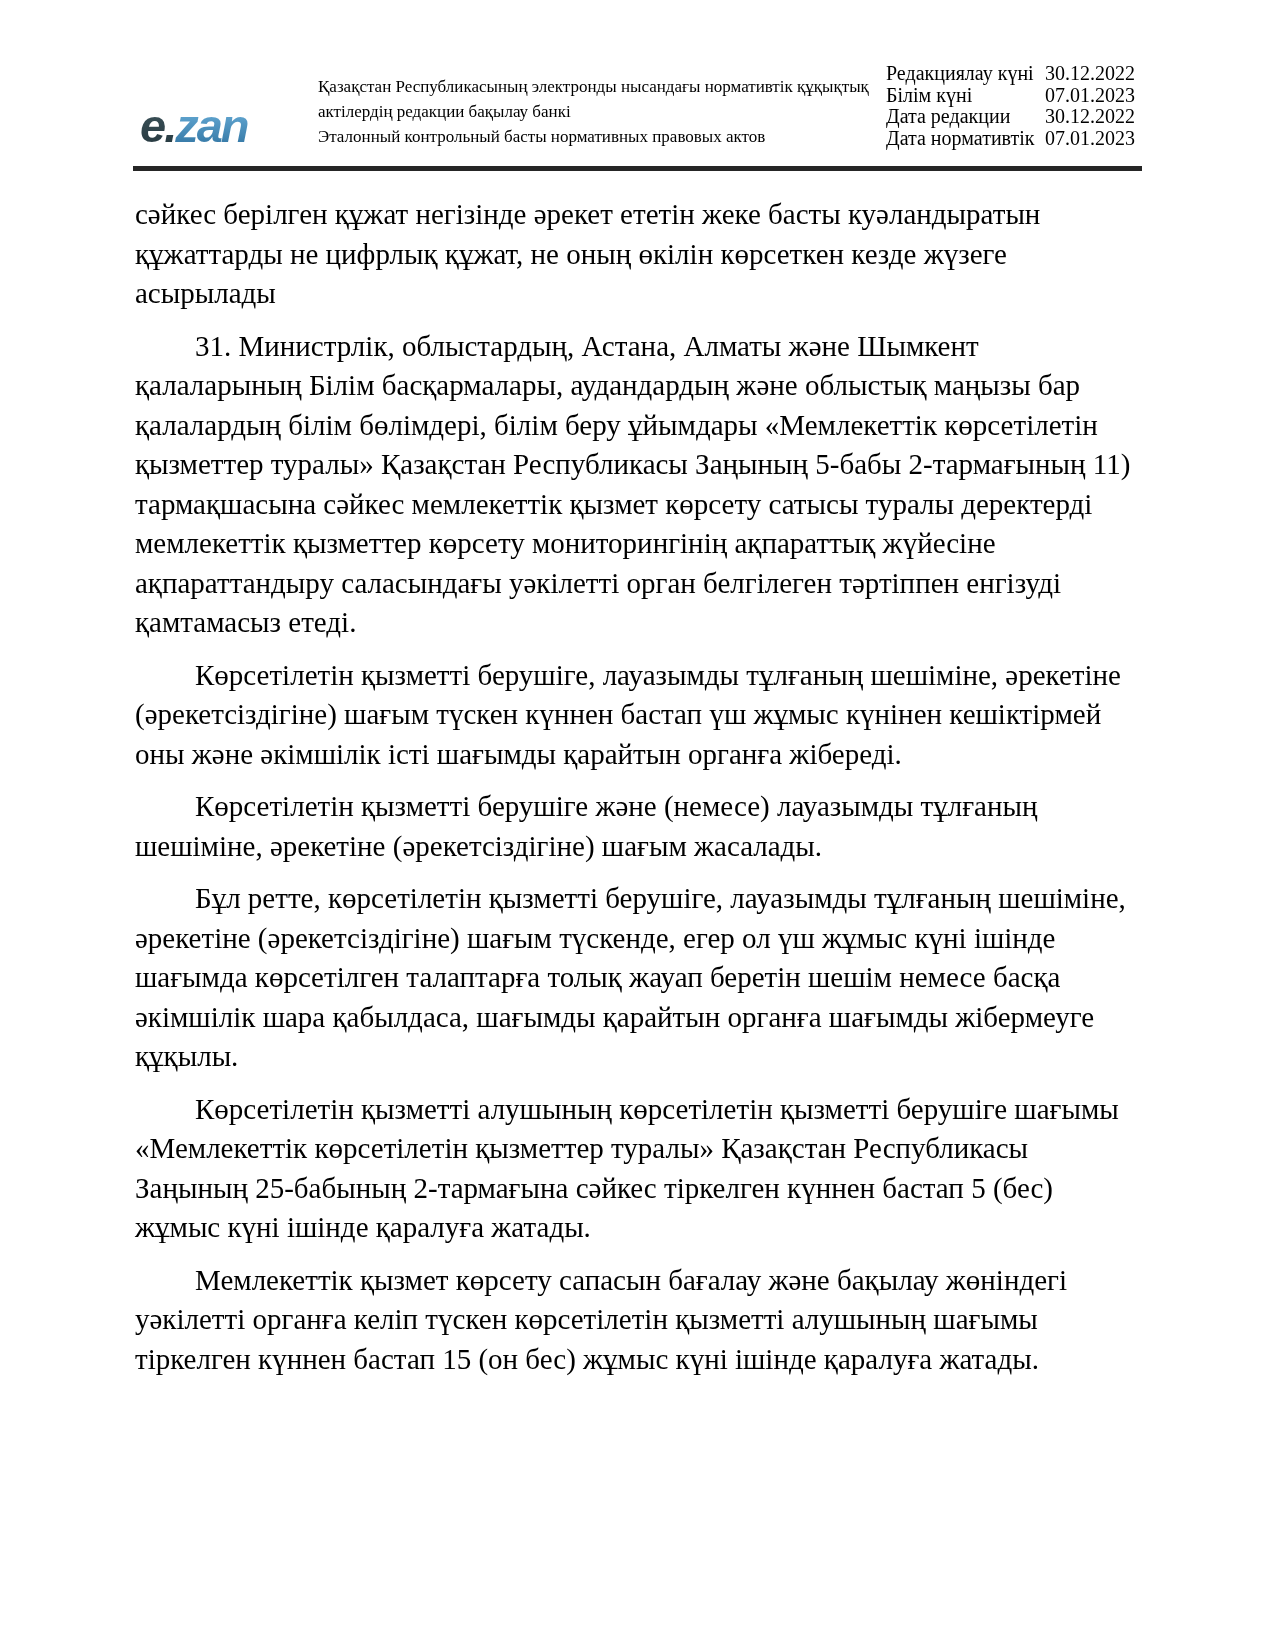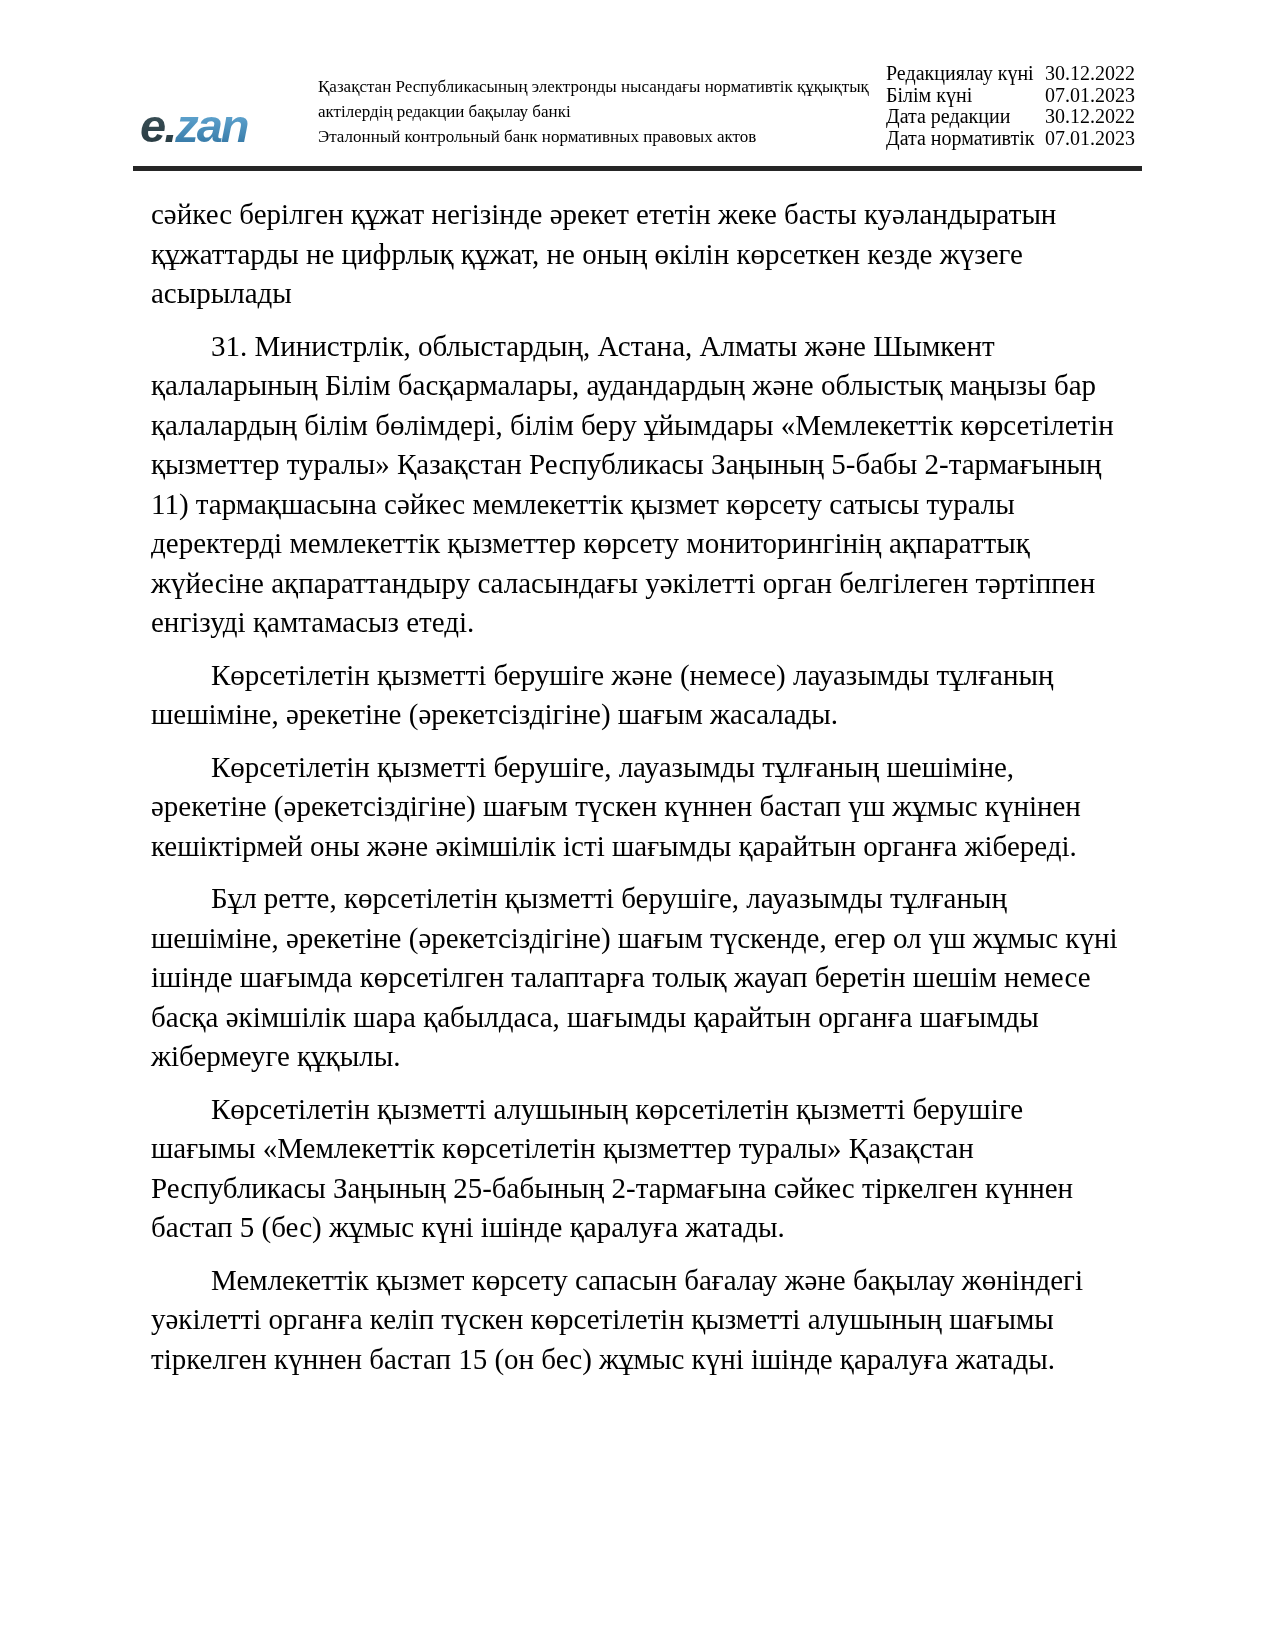--- a/index.html
+++ b/index.html
@@ -65,38 +65,38 @@
   }
 
   
   .doc-body {
     margin: 24px 130px 0 135px;
     width: 1010px;
     font-size: 29px;
     line-height: 39.5px;
     text-align: left;
   }
-  .doc-body p { margin: 13px 16px; }
+  .doc-body p { margin: 13px 0; }
   .doc-body p.indent { text-indent: 60px; }
   .doc-body p:first-child { margin-top: 0; }
 </style>
 </head>
 <body>
 
 <div class="page">
 
   <header class="header">
     <div class="logo">
       <span class="logo-e">e.</span><span class="logo-zan">zan</span>
     </div>
 
     <div class="org-block">
       <div>Қазақстан Республикасының электронды нысандағы нормативтік құқықтық</div>
       <div>актілердің редакции бақылау банкі</div>
-      <div>Эталонный контрольный банк нормативных правовых актов</div>
+      <div>Эталонный контрольный басты нормативных правовых актов</div>
     </div>
 
     <div class="dates-block">
       <div class="date-row">
         <span class="date-label">Редакциялау күні</span>
         <span class="date-value">30.12.2022</span>
       </div>
       <div class="date-row">
         <span class="date-label">Білім күні</span>
         <span class="date-value">07.01.2023</span>
@@ -110,20 +110,20 @@
         <span class="date-value">07.01.2023</span>
       </div>
     </div>
   </header>
 
   <hr class="rule">
 
   <main class="doc-body">
     <p>сәйкес берілген құжат негізінде әрекет ететін жеке басты куәландыратын құжаттарды не цифрлық құжат, не оның өкілін көрсеткен кезде жүзеге асырылады</p>
     <p class="indent">31. Министрлік, облыстардың, Астана, Алматы және Шымкент қалаларының Білім басқармалары, аудандардың және облыстық маңызы бар қалалардың білім бөлімдері, білім беру ұйымдары «Мемлекеттік көрсетілетін қызметтер туралы» Қазақстан Республикасы Заңының 5-бабы 2-тармағының 11) тармақшасына сәйкес мемлекеттік қызмет көрсету сатысы туралы деректерді мемлекеттік қызметтер көрсету мониторингінің ақпараттық жүйесіне ақпараттандыру саласындағы уәкілетті орган белгілеген тәртіппен енгізуді қамтамасыз етеді.</p>
+    <p class="indent">Көрсетілетін қызметті берушіге, лауазымды тұлғаның шешіміне, әрекетіне (әрекетсіздігіне) шағым түскен күннен бастап үш жұмыс күнінен кешіктірмей оны және әкімшілік істі шағымды қарайтын органға жібереді.</p>
     <p class="indent">Көрсетілетін қызметті берушіге және (немесе) лауазымды тұлғаның шешіміне, әрекетіне (әрекетсіздігіне) шағым жасалады.</p>
-    <p class="indent">Көрсетілетін қызметті берушіге, лауазымды тұлғаның шешіміне, әрекетіне (әрекетсіздігіне) шағым түскен күннен бастап үш жұмыс күнінен кешіктірмей оны және әкімшілік істі шағымды қарайтын органға жібереді.</p>
     <p class="indent">Бұл ретте, көрсетілетін қызметті берушіге, лауазымды тұлғаның шешіміне, әрекетіне (әрекетсіздігіне) шағым түскенде, егер ол үш жұмыс күні ішінде шағымда көрсетілген талаптарға толық жауап беретін шешім немесе басқа әкімшілік шара қабылдаса, шағымды қарайтын органға шағымды жібермеуге құқылы.</p>
     <p class="indent">Көрсетілетін қызметті алушының көрсетілетін қызметті берушіге шағымы «Мемлекеттік көрсетілетін қызметтер туралы» Қазақстан Республикасы Заңының 25-бабының 2-тармағына сәйкес тіркелген күннен бастап 5 (бес) жұмыс күні ішінде қаралуға жатады.</p>
     <p class="indent">Мемлекеттік қызмет көрсету сапасын бағалау және бақылау жөніндегі уәкілетті органға келіп түскен көрсетілетін қызметті алушының шағымы тіркелген күннен бастап 15 (он бес) жұмыс күні ішінде қаралуға жатады.</p>
   </main>
 
 </div>
 
 </body></html>

